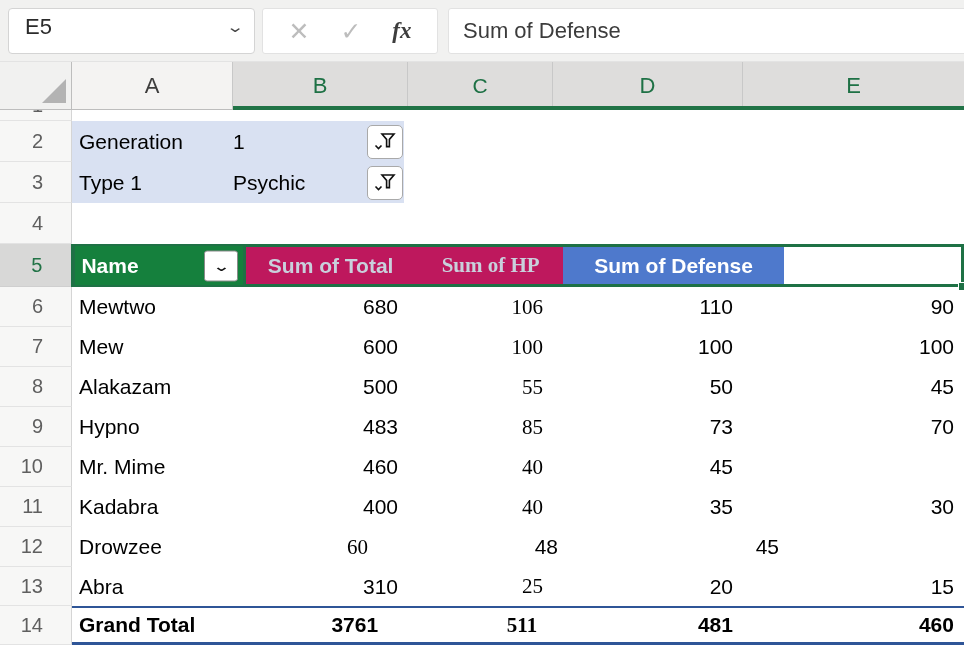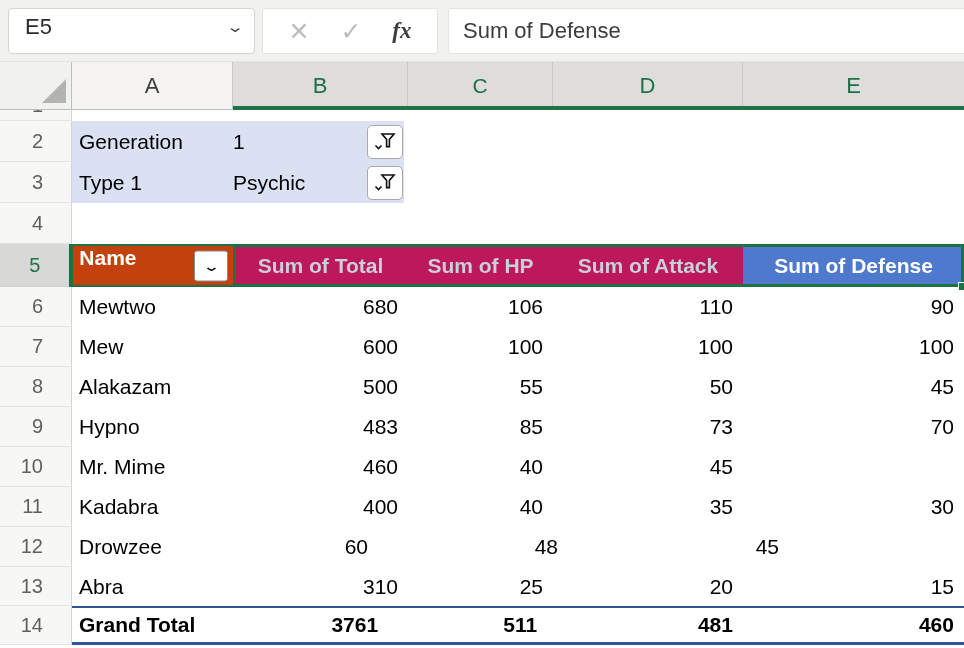--- a/index.html
+++ b/index.html
@@ -49,40 +49,40 @@
   .sheet { position:relative; width:964px; background:#fff; }
   .r { display:flex; width:964px; }
   .rh {
     width:72px; background:#F7F7F6; border-right:1px solid #D5D5D5; border-bottom:1px solid #E3E3E3;
     color:#5f5f5f; font-size:20px; display:flex; align-items:center; justify-content:flex-end; padding-right:28px;
   }
   .rh.selrow { background:#D8D8D7; color:#217346; border-bottom:1px solid #CFCFCF; }
   .rclip { overflow:hidden; align-items:flex-start; }
   .rclip span { display:block; margin-top:-16px; }
   .c { display:flex; align-items:center; font-size:21px; color:#000; }
-  .w-a { width:161px; } .w-b { width:175px; } .w-c { width:145px; } .w-d { width:190px; } .w-e { width:221px; }
+  .w-a { width:161px; } .w-b { width:175px; } .w-c { width:145px;font-family:Liberation Serif, serif; } .w-d { width:190px; } .w-e { width:221px; }
   .txt { padding-left:7px; }
   .num { justify-content:flex-end; padding-right:10px; }
 
   
   .filterblock { position:relative; width:332px; display:flex; align-items:center; background:#D9E1F2; }
   .fl { width:161px; padding-left:7px; font-size:21px; }
   .fv { font-size:21px; }
   .fbtn {
     position:absolute; right:1px; top:50%; transform:translateY(-50%);
     width:36px; height:34px; background:#fff; border:1px solid #A9A9A9; border-radius:5px;
     display:flex; align-items:center; justify-content:center;
   }
 
   
   .r5 { height:43px; }
   .a5 {
-    position:relative; width:174px; background:#c2410c;
+    position:relative; width:174px; background:#15803d;
     border-left:4px solid #1E7145; border-top:2px solid #1E7145; border-bottom:2px solid #1E7145;
-    display:flex; align-items:flex-start; padding-left:6px;
+    display:flex; align-items:center; padding-left:6px;
     color:#fff; font-weight:bold; font-size:21px;
   }
   .namedrop {
     position:absolute; right:5px; top:50%; transform:translateY(-50%);
     width:34px; height:31px; background:#fff; border:1px solid #8a8a8a; border-radius:3px;
     display:flex; align-items:center; justify-content:center; font-size:13px; color:#111;
   }
   .namedrop .dchev { transform:scaleX(1.6); }
   .grp5 { position:relative; display:flex; width:731px; }
   .grp5::after { content:""; position:absolute; inset:0; border:3px solid #1E7145; pointer-events:none; }
@@ -188,21 +188,20 @@
       <div class="rh selrow">5</div>
       <div class="a5">
         <span>Name</span>
         <span class="namedrop">
           <span class="dchev">⌄</span>
         </span>
       </div>
       <div class="grp5">
         <div class="h5 w-b">Sum of Total</div>
         <div class="h5 w-c">Sum of HP</div>
-        <div class="h5 w-d">Sum of Attack</div>
         <div class="h5 w-e active">Sum of Defense</div>
         <div class="fillhandle"></div>
       </div>
     </div>
 
     <div class="r" style="height:40px">
       <div class="rh">6</div>
       <div class="c w-a txt">Mewtwo</div>
       <div class="c w-b num">680</div>
       <div class="c w-c num">106</div>

